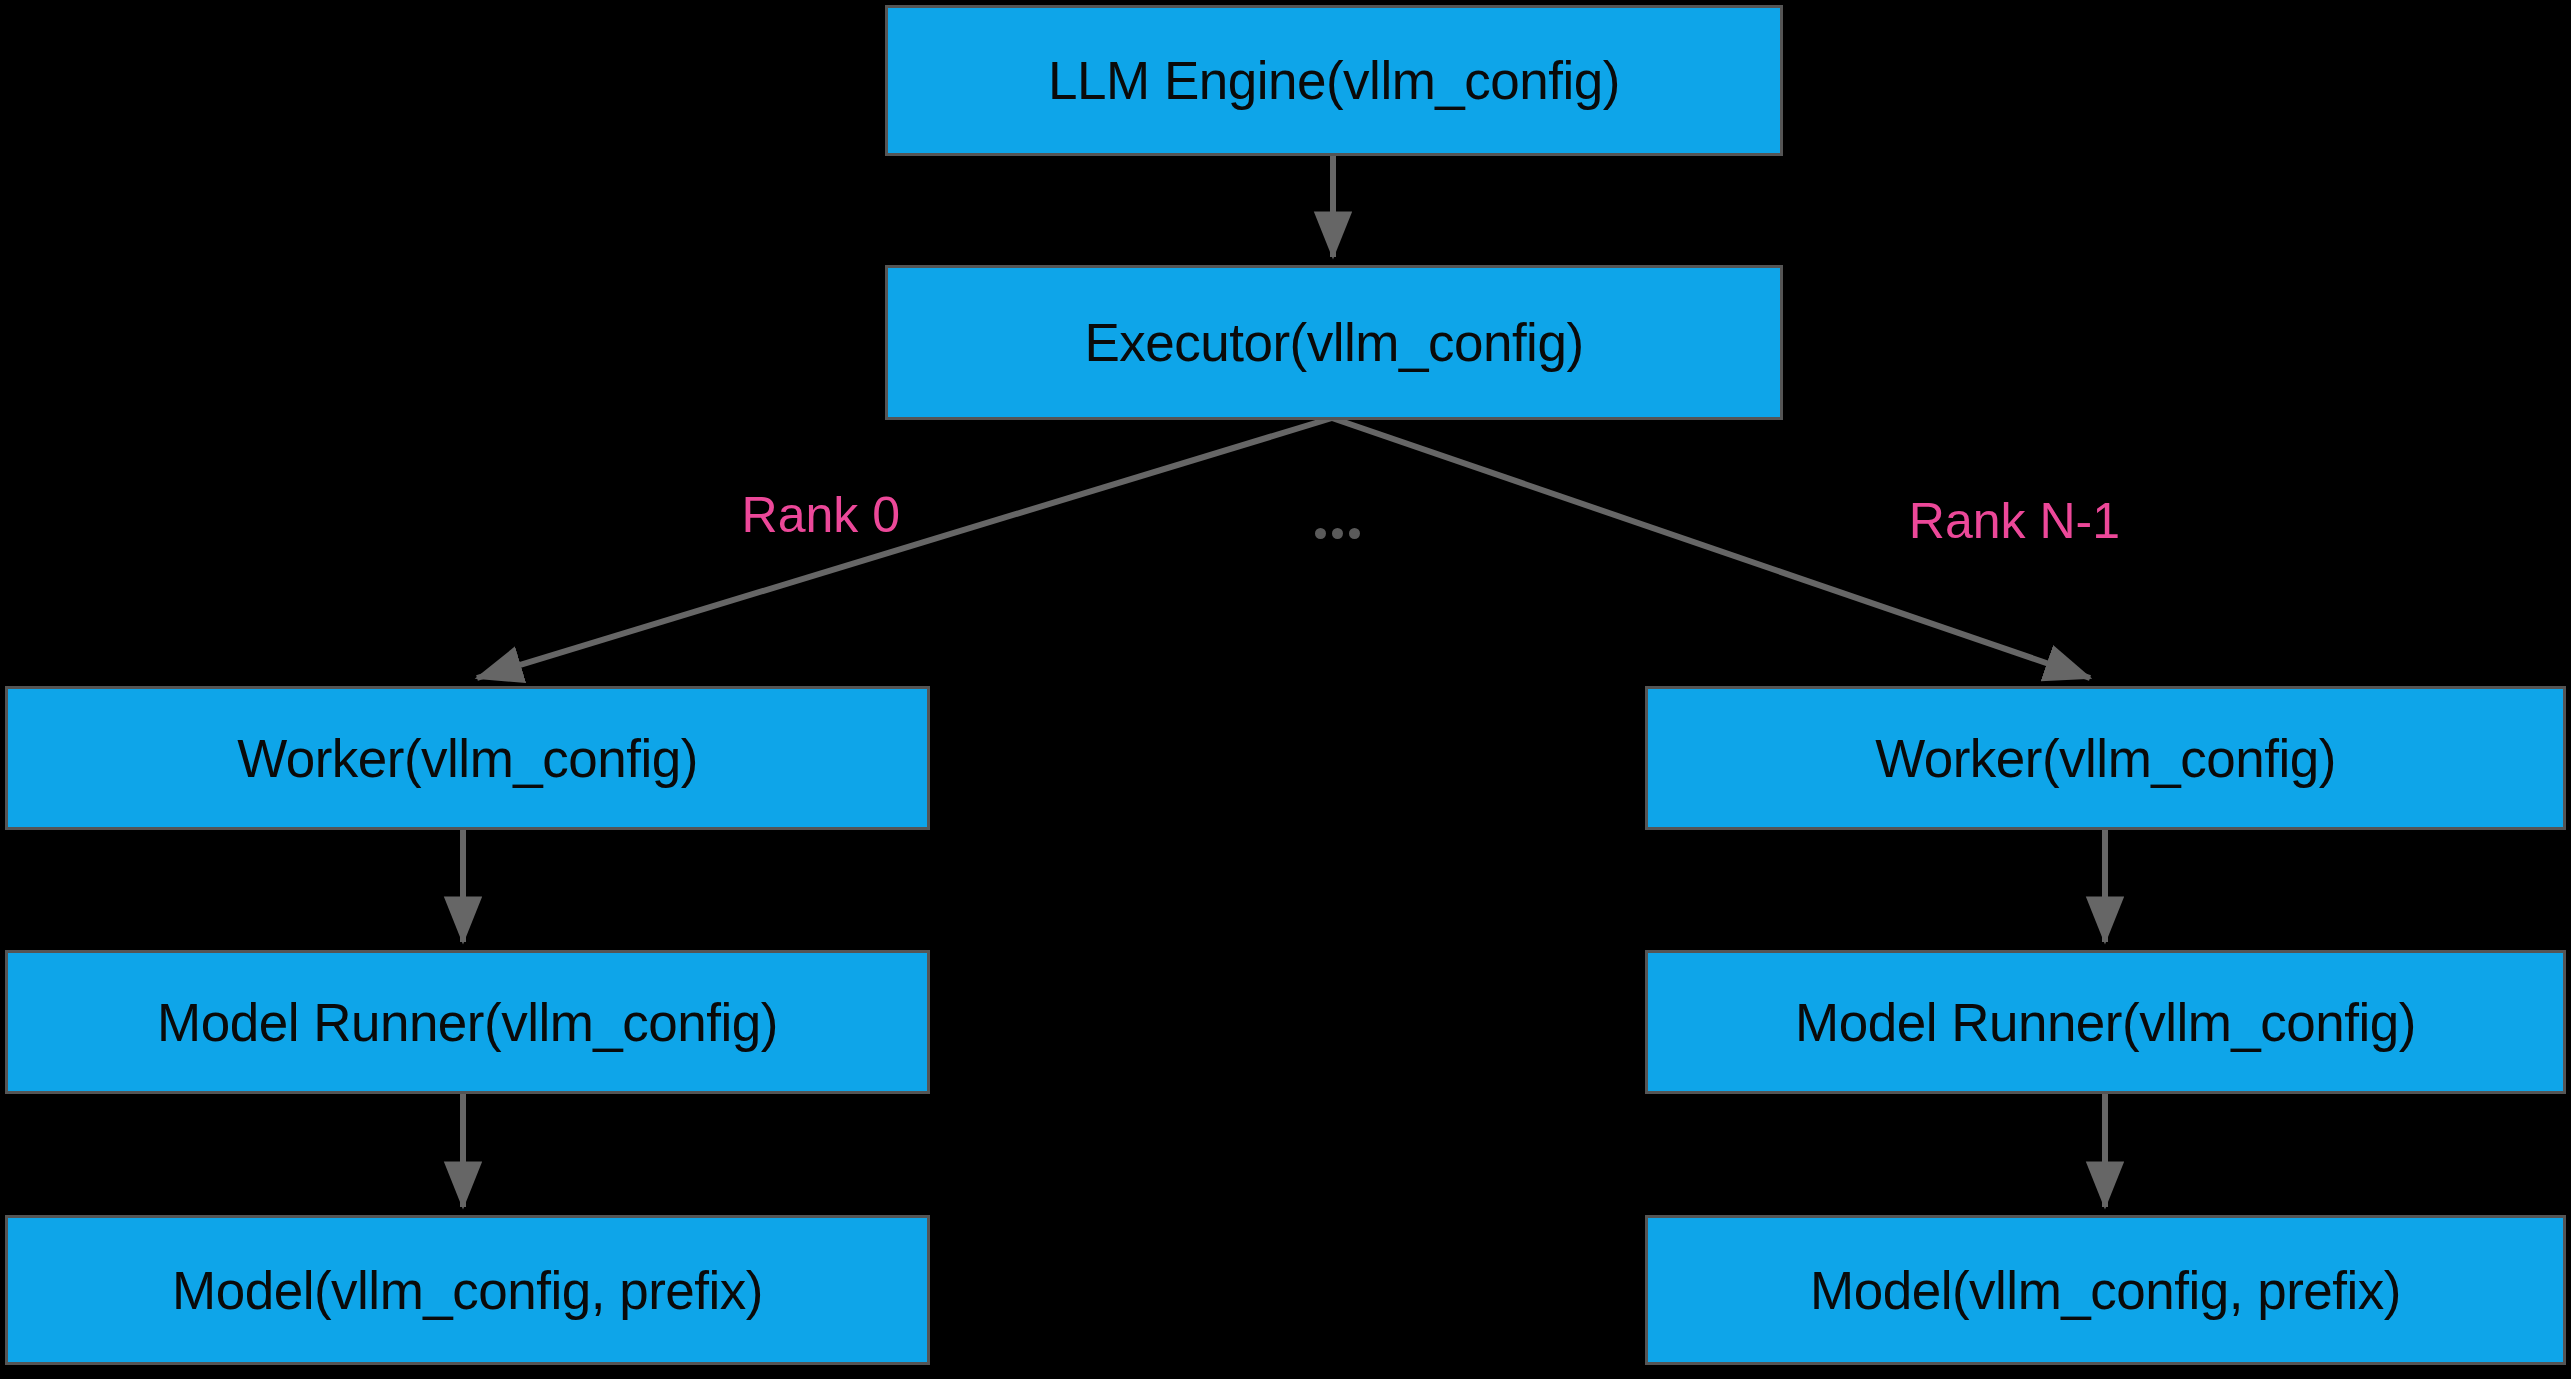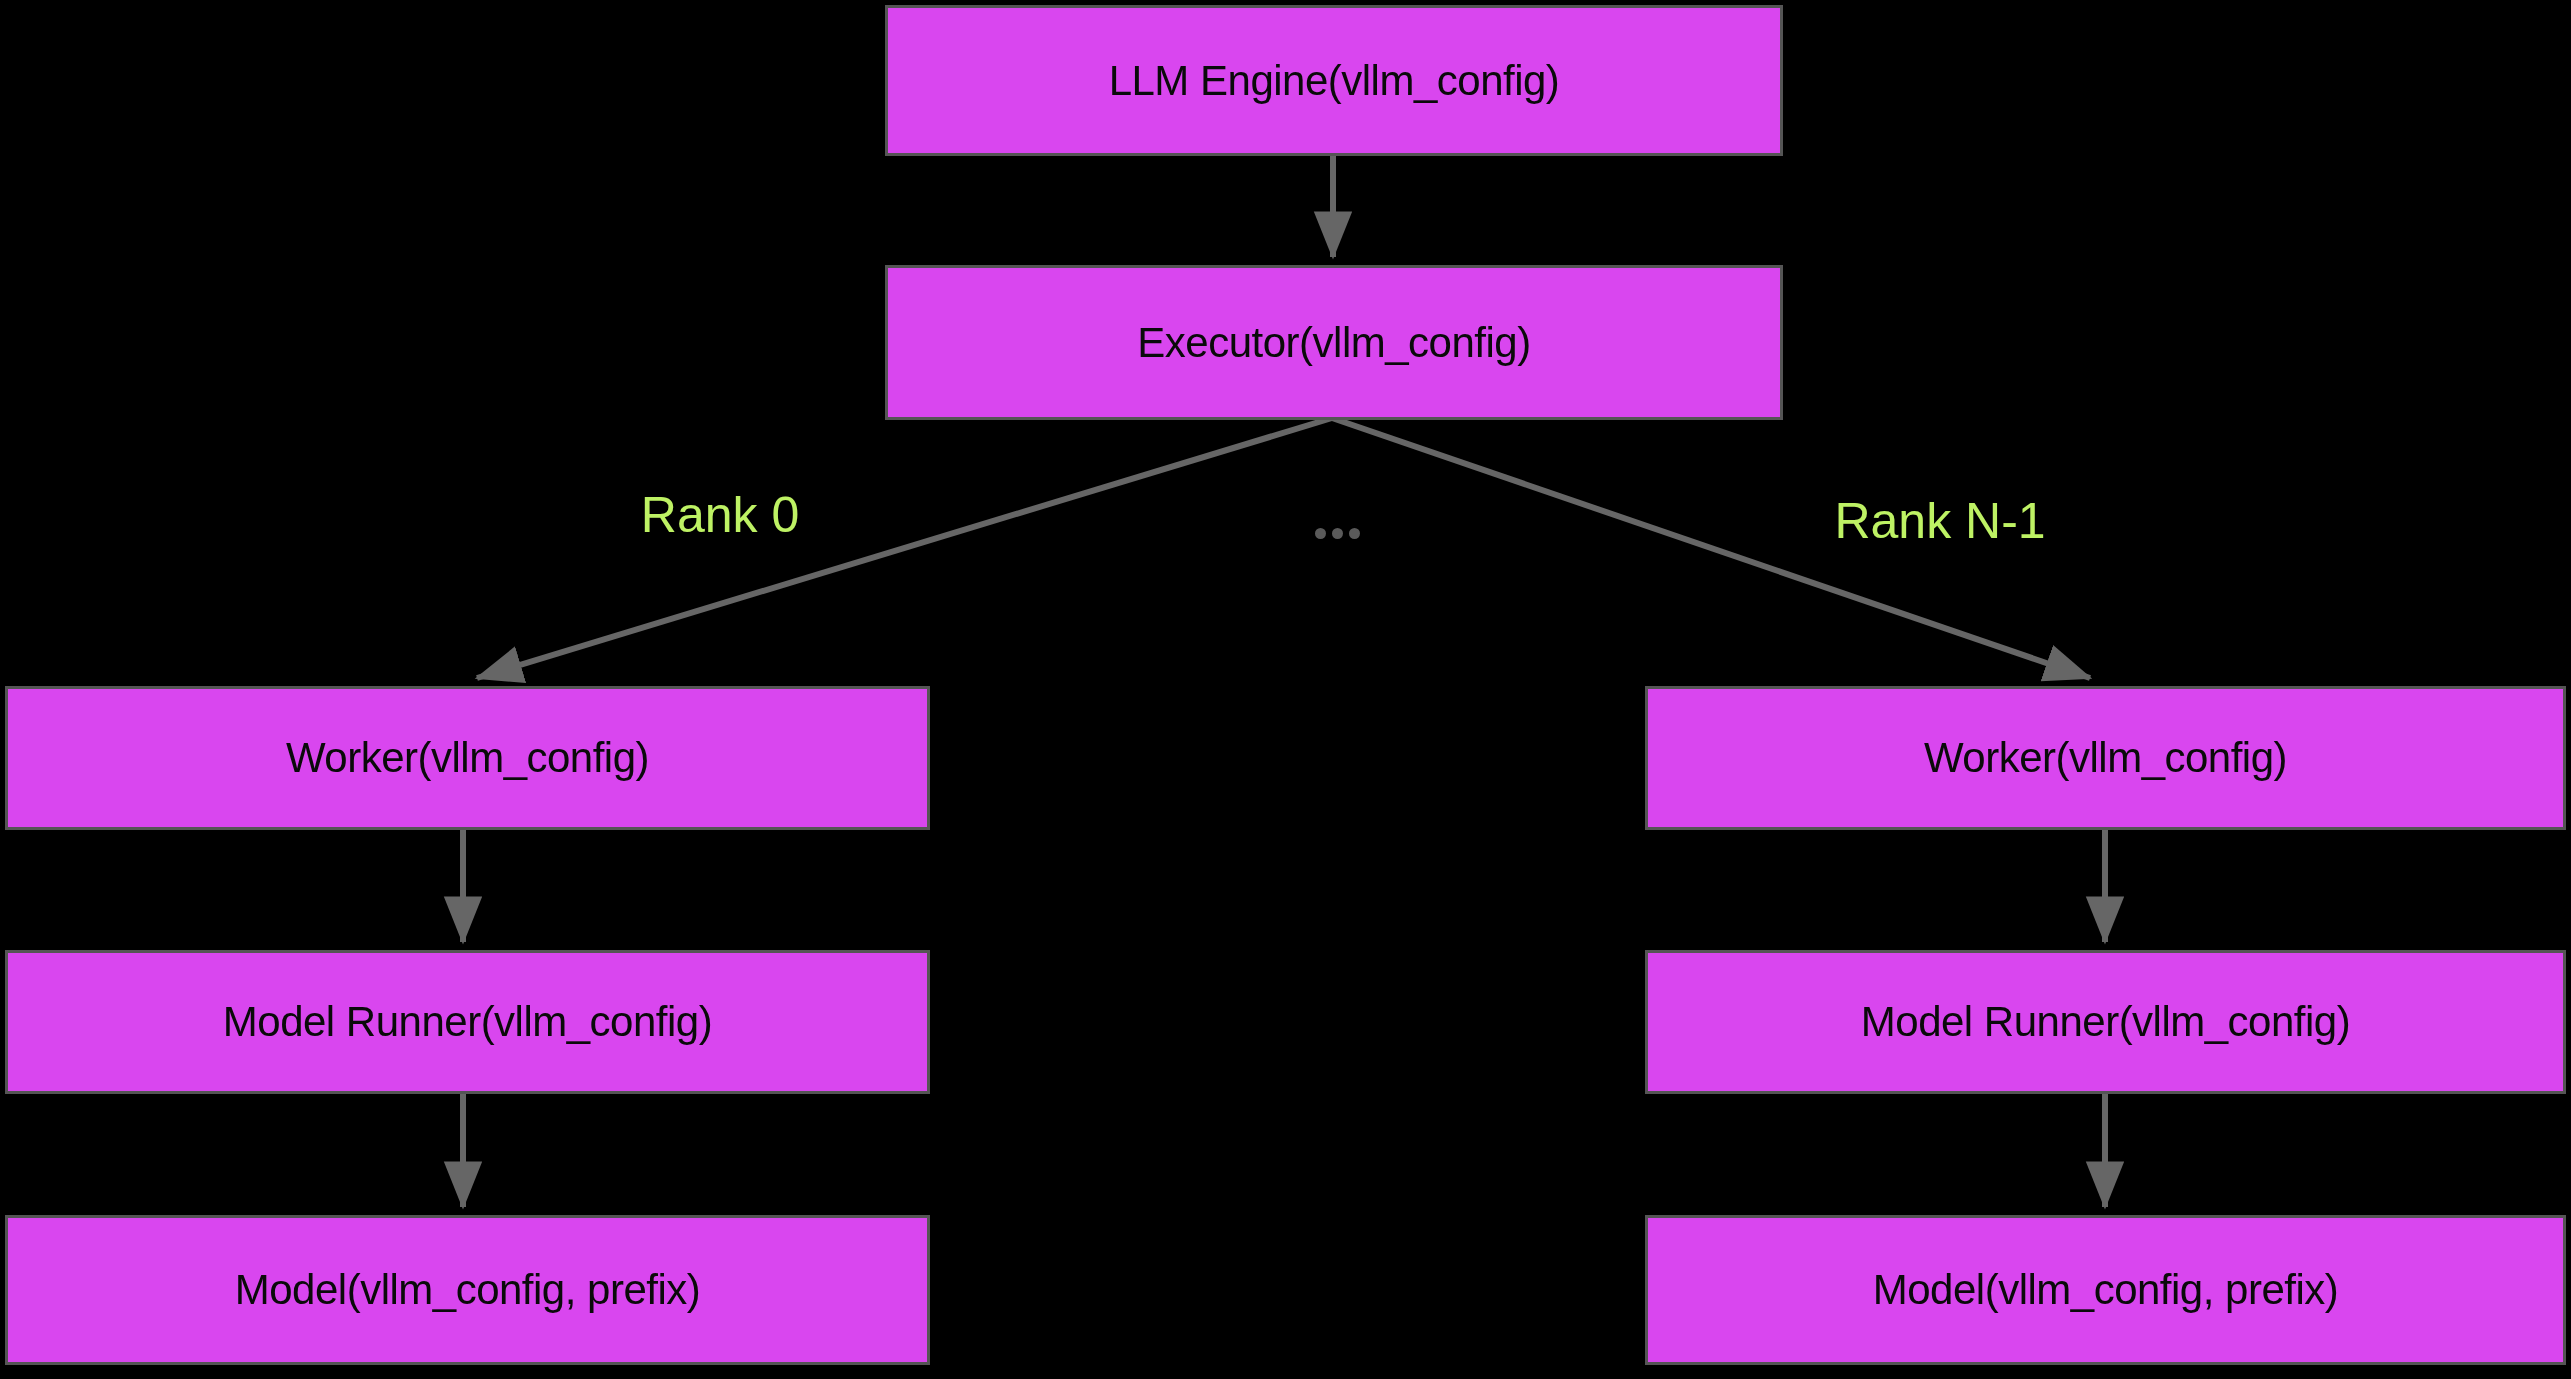--- a/index.html
+++ b/index.html
@@ -11,38 +11,38 @@
   #canvas {
     position: relative;
     width: 2571px;
     height: 1379px;
     background: #000000;
     overflow: hidden;
     font-family: "Liberation Sans", "DejaVu Sans", sans-serif;
   }
   .node {
     position: absolute;
-    background: #d946ef;
+    background: #0ea5e9;
     border: 3px solid #555555;
     box-sizing: border-box;
     display: flex;
     align-items: center;
     justify-content: center;
     color: #0a0a0a;
-    font-size: 42px;
+    font-size: 53px;
     font-weight: 400;
     letter-spacing: -0.5px;
     white-space: nowrap;
   }
   .edge-label {
     position: absolute;
-    color: #bef264;
+    color: #ec4899;
     font-size: 50px;
     white-space: nowrap;
-    text-align: center;
+    text-align: right;
   }
   .dots {
     position: absolute;
     display: flex;
     gap: 6px;
     align-items: center;
   }
   .dots i {
     display: block;
     width: 11px;

